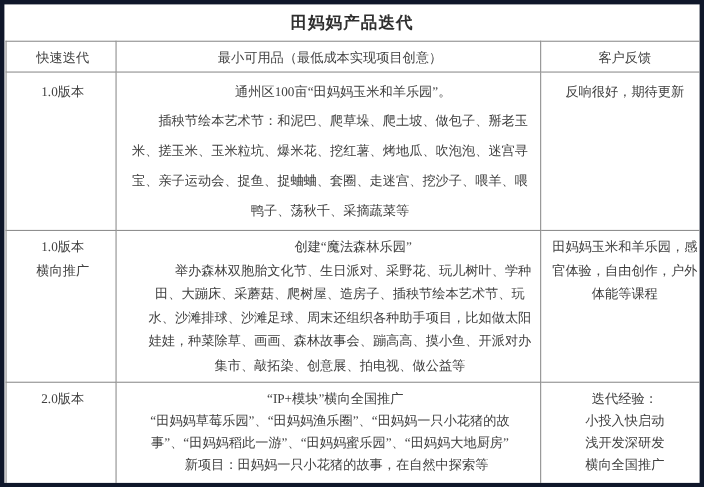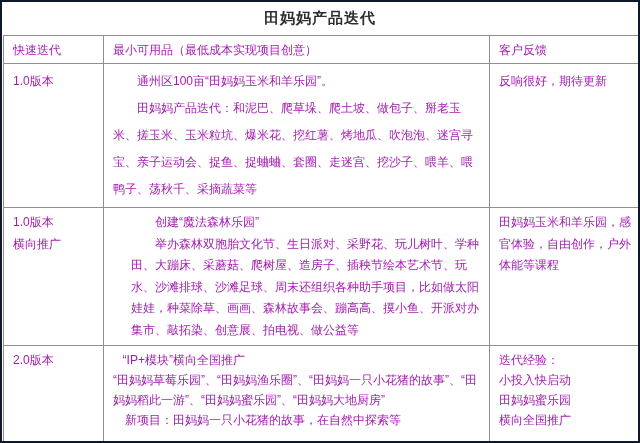--- a/index.html
+++ b/index.html
@@ -1,34 +1,34 @@
 <!DOCTYPE html>
 <html><head>
 <meta charset="utf-8">
 <style>
   html,body{margin:0;padding:0;background:#fafafa;}
   .page{
     width:640px;height:443px;box-sizing:border-box;
-    background:#ffffff;border:2px solid #0f172a;
+    background:#ffffff;border:4px solid #0f172a;
     padding:7px 1px 0 1px;overflow:hidden;
-    font-family:Liberation Sans, sans-serif;
+    font-family:Liberation Serif, serif;
   }
   .title{
     margin:0 0 7px 0;text-align:center;
     font-size:15px;font-weight:bold;color:#2f2f2f;letter-spacing:1px;
   }
   table.iter{
     width:636px;margin:0 auto;border-collapse:collapse;table-layout:fixed;
   }
   table.iter col.c1{width:100px;}
   table.iter col.c2{width:386px;}
   table.iter col.c3{width:150px;}
   table.iter th, table.iter td{
-    border:1px solid #8f8f8f;vertical-align:top;text-align:left;
-    font-size:12px;font-weight:normal;color:#a21caf;
+    border:1px solid #8f8f8f;vertical-align:top;text-align:center;
+    font-size:12px;font-weight:normal;color:#404040;
     padding:4px 6px 4px 9px;box-sizing:border-box;
     overflow:hidden;
     margin-top:12px;
   }
   table.iter th{height:27px;padding-top:6px;}
   td p{margin:0;}
   
   tr.r1 td{line-height:27px;}  tr.r1 td.content{height:110px;}
   tr.r2 td{line-height:21.5px;} tr.r2 td.content{height:132px;padding-left:27px;}
   tr.r3 td{line-height:20px;}  tr.r3 td.content{height:117px;}
@@ -57,21 +57,21 @@
       <th>最小可用品（最低成本实现项目创意）</th>
       <th>客户反馈</th>
     </tr>
 
     <tr class="r1">
       <td>
         <p>1.0版本</p>
       </td>
       <td class="content">
         <p class="ind2">通州区100亩“田妈妈玉米和羊乐园”。</p>
-        <p class="ind2">田妈妈产品迭代：和泥巴、爬草垛、爬土坡、做包子、掰老玉米、搓玉米、玉米粒坑、爆米花、挖红薯、烤地瓜、吹泡泡、迷宫寻宝、亲子运动会、捉鱼、捉蛐蛐、套圈、走迷宫、挖沙子、喂羊、喂鸭子、荡秋千、采摘蔬菜等</p>
+        <p class="ind2">插秧节绘本艺术节：和泥巴、爬草垛、爬土坡、做包子、掰老玉米、搓玉米、玉米粒坑、爆米花、挖红薯、烤地瓜、吹泡泡、迷宫寻宝、亲子运动会、捉鱼、捉蛐蛐、套圈、走迷宫、挖沙子、喂羊、喂鸭子、荡秋千、采摘蔬菜等</p>
       </td>
       <td>
         <p>反响很好，期待更新</p>
       </td>
     </tr>
 
     <tr class="r2">
       <td>
         <p>1.0版本</p>
         <p>横向推广</p>
@@ -90,21 +90,21 @@
         <p>2.0版本</p>
       </td>
       <td class="content">
         <p class="ind08">“IP+模块”横向全国推广</p>
         <p>“田妈妈草莓乐园”、“田妈妈渔乐圈”、“田妈妈一只小花猪的故事”、“田妈妈稻此一游”、“田妈妈蜜乐园”、“田妈妈大地厨房”</p>
         <p class="ind1">新项目：田妈妈一只小花猪的故事，在自然中探索等</p>
       </td>
       <td>
         <p>迭代经验：</p>
         <p>小投入快启动</p>
-        <p>田妈妈蜜乐园</p>
+        <p>浅开发深研发</p>
         <p>横向全国推广</p>
       </td>
     </tr>
 
     <tr class="r4">
       <td>
         
       </td>
       <td class="content">
         

